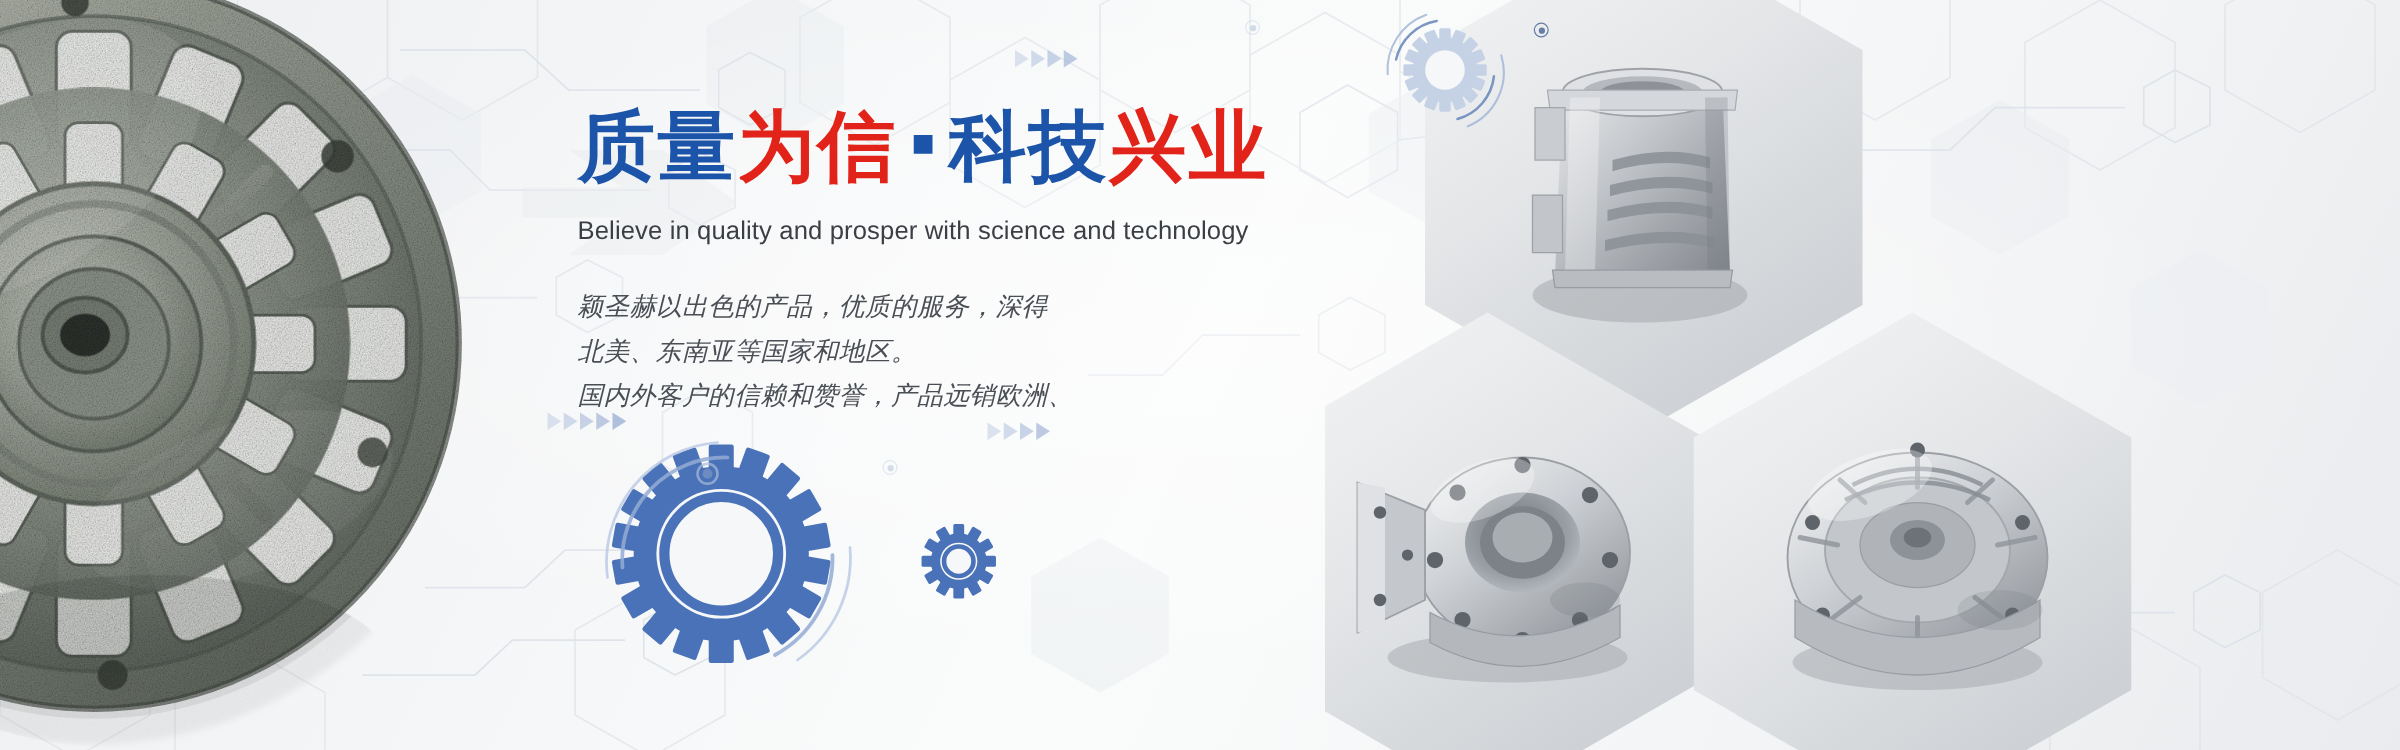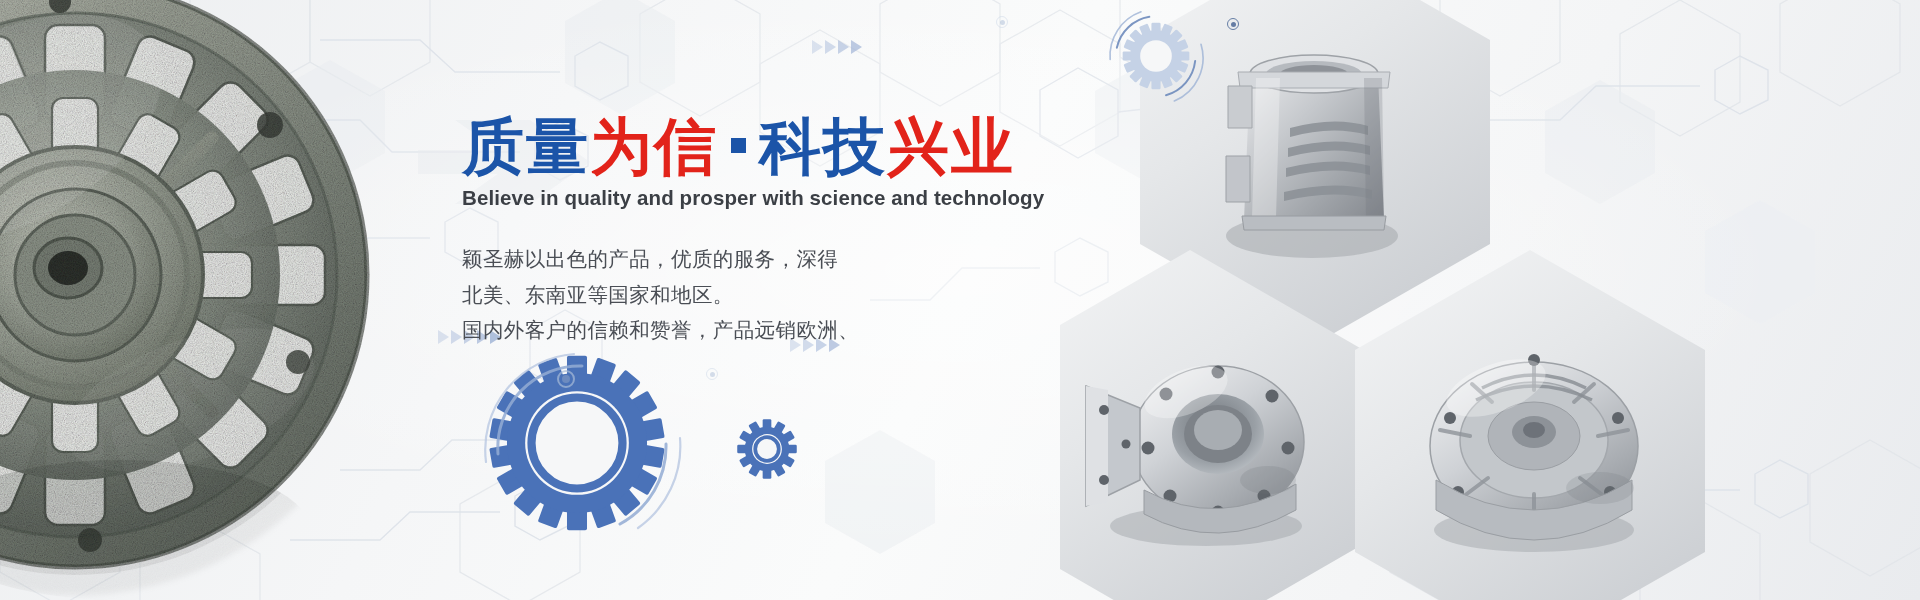--- a/index.html
+++ b/index.html
@@ -38,56 +38,56 @@
 
   
   .hex-products{
     position:absolute; right:0; top:0;
     width:860px; height:600px;
   }
 
   
   .copy{
     position:absolute;
-    left:462px; top:115px;
+    left:462px; top:86px;
     width:560px;
   }
   .headline{
     font-size:62px;
     line-height:1.04;
     font-weight:700;
     letter-spacing:2px;
     white-space:nowrap;
     font-family:"Liberation Sans","DejaVu Sans",sans-serif;
   }
   .headline .blue { color:#1b54a8; }
   .headline .red  { color:#e2231a; }
   .headline .dot  {
     display:inline-block;
     width:15px; height:15px;
     background:#1b54a8;
     vertical-align:middle;
     margin:0 13px 12px 13px;
   }
   .subline{
-    margin-top:7px;
+    margin-top:23px;
     font-size:20.5px;
-    font-weight:700;
+    font-weight:400;
     color:#3b3f45;
     letter-spacing:.1px;
     white-space:nowrap;
   }
   .body-copy{
     margin-top:31px;
     font-size:20.5px;
     line-height:1.73;
     color:#4a4e55;
     letter-spacing:.4px;
   }
-  .body-copy div { white-space:nowrap; }
+  .body-copy div { white-space:nowrap;font-style:italic; }
 
   
   .glyph{ position:absolute; pointer-events:none; }
 
   .arrows { display:flex; gap:2px; }
   .arrows i{
     width:0;height:0;
     border-left:11px solid #9fb3d6;
     border-top:7px solid transparent;
     border-bottom:7px solid transparent;

